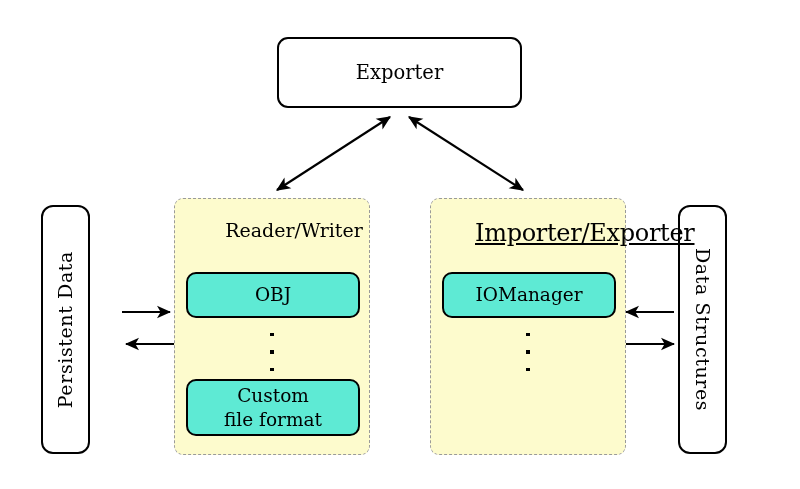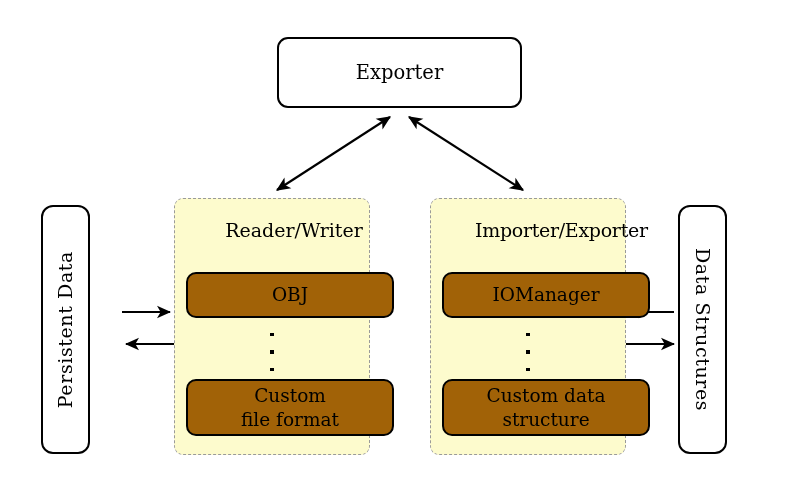--- a/index.html
+++ b/index.html
@@ -101,31 +101,32 @@
     position: absolute;
     left: 0;
     right: 0;
     top: 20px;
     text-align: center;
     font-size: 19px;
     white-space: nowrap;
     padding-left: 44px;
   }
   #importer-exporter-group .group-title {
-    font-size: 19px;
+    font-size: 24px;
     letter-spacing: -0.3px;
+    text-decoration: underline;
   }
 
   
   .item-box {
     position: absolute;
     box-sizing: border-box;
     left: 11px;
-    width: 208px;
-    background: #a16207;
+    width: 174px;
+    background: #5eead4;
     border: 2.4px solid #000000;
     border-radius: 10px;
     display: flex;
     align-items: center;
     justify-content: center;
     text-align: center;
     font-size: 18.5px;
     line-height: 1.25;
   }
   .item-top {
@@ -222,21 +223,15 @@
     <div class="item-box item-top">
       <span>IOManager</span>
     </div>
 
     <div class="vdots">
       <span></span>
         <span></span>
         <span></span>
     </div>
 
-    <div class="item-box item-bottom">
-      <span>
-        <span>Custom data</span><br>
-        <span>structure</span>
-      </span>
-    </div>
   </div>
 
 </div>
 
 </body></html>

